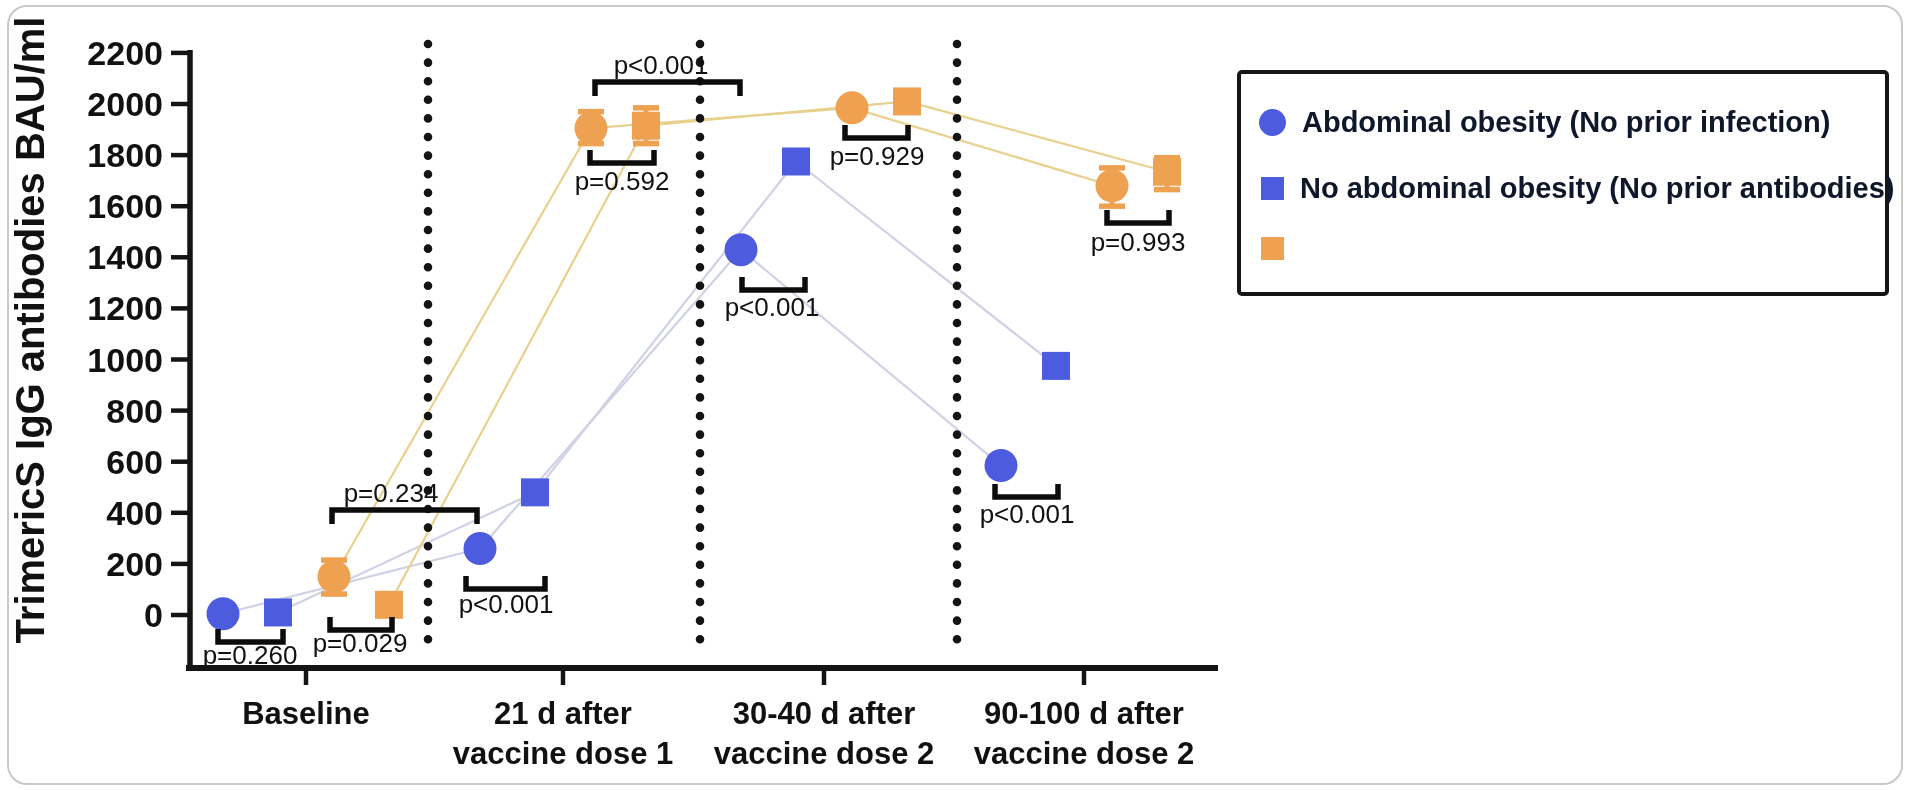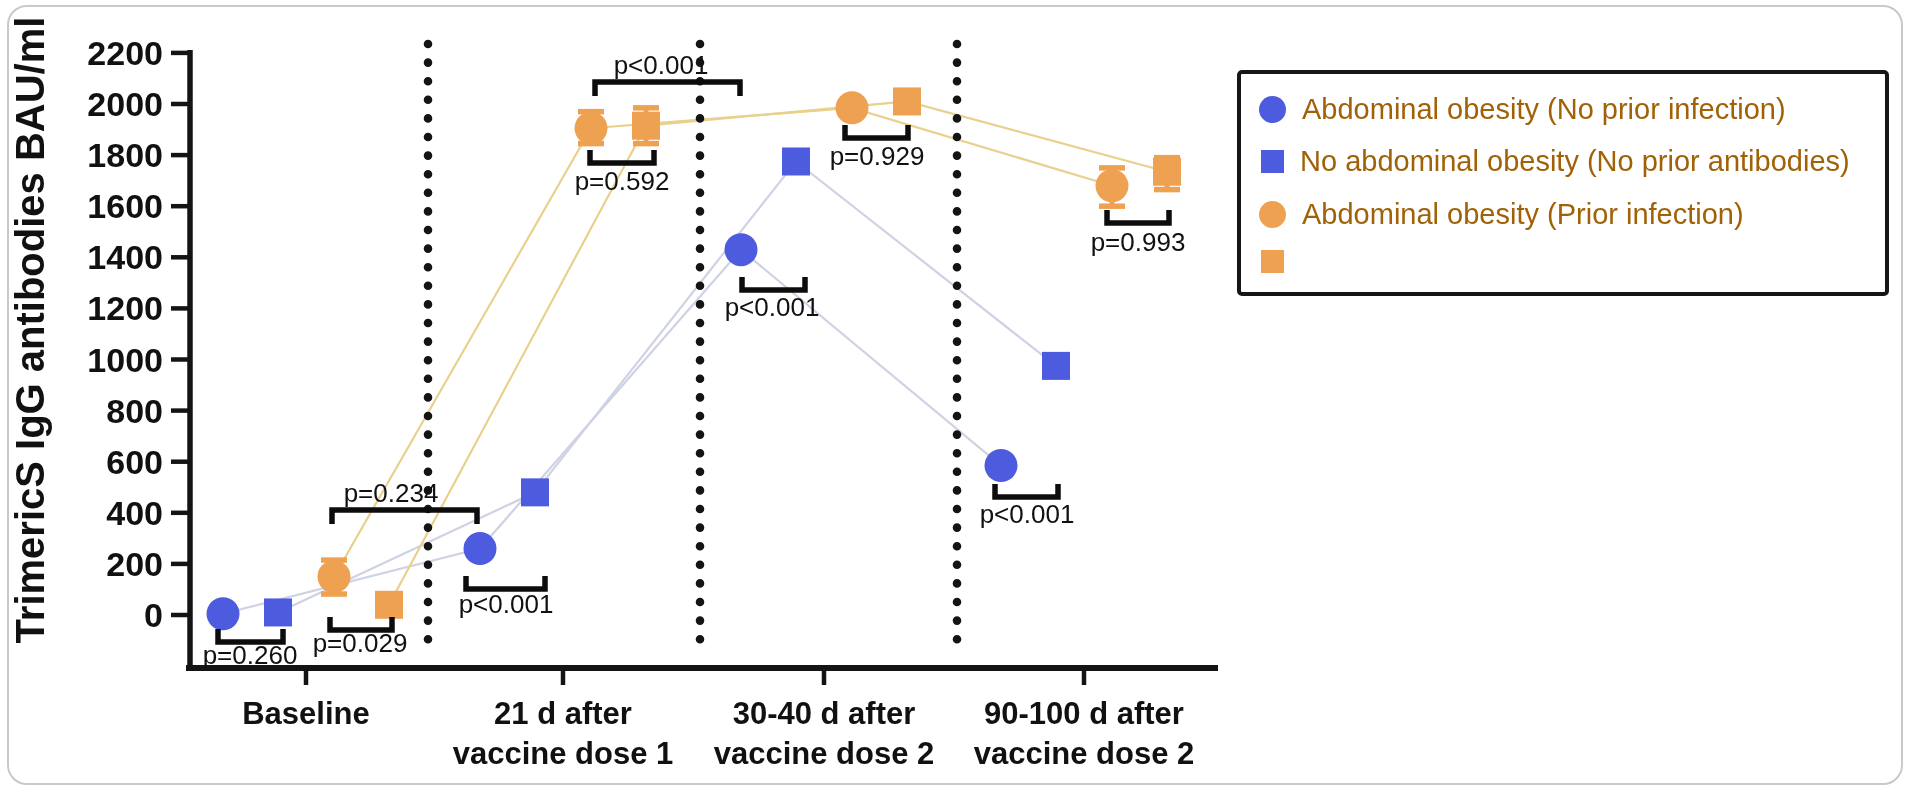--- a/index.html
+++ b/index.html
@@ -8,21 +8,21 @@
   .card-border{position:absolute;left:7px;top:5px;right:7px;bottom:5px;
         border:2.5px solid #c9c9c9;border-radius:20px;pointer-events:none;}
   #chart-svg{position:absolute;left:0;top:0;}
   .legend{position:absolute;left:1237px;top:70px;width:652px;height:226px;
         border:4px solid #161616;border-radius:5px;background:#fff;
         display:flex;flex-direction:column;justify-content:space-evenly;box-sizing:border-box;}
   .legend-row{display:flex;align-items:center;padding-left:18px;}
   .lmark{display:inline-block;flex:0 0 auto;margin-right:16px;}
   .lmark.circle{width:27px;height:27px;border-radius:50%;}
   .lmark.square{width:23px;height:23px;margin-left:2px;}
-  .legend-label{font-size:29px;font-weight:normal;color:#a16207;white-space:nowrap;}
+  .legend-label{font-size:29px;font-weight:bold;color:#0f172a;white-space:nowrap;}
 </style>
 </head>
 <body>
 
 <div class="page">
   <svg id="chart-svg" width="1910" height="790">
       <polyline points="223,613.7225 480,548.5699999999999 741,249.635 1001,465.5325" fill="none" stroke="#cfd2e4" stroke-width="2.2"></polyline>
       <polyline points="278,612.445 535,492.36 796,161.4875 1056,365.8875" fill="none" stroke="#cfd2e4" stroke-width="2.2"></polyline>
       <polyline points="334,576.675 591,128.27249999999998 852,107.83249999999998 1112,185.76" fill="none" stroke="#e8d08d" stroke-width="2.2"></polyline>
       <polyline points="389,604.78 646,125.71749999999997 907,101.44499999999994 1167,171.70749999999998" fill="none" stroke="#e8d08d" stroke-width="2.2"></polyline>
@@ -123,22 +123,18 @@
   <div class="legend">
     <div class="legend-row">
       <span class="lmark circle" style="background: rgb(77, 92, 223);"></span>
       <span class="legend-label">Abdominal obesity (No prior infection)</span>
     </div>
     <div class="legend-row">
       <span class="lmark square" style="background: rgb(77, 92, 223);"></span>
       <span class="legend-label">No abdominal obesity (No prior antibodies)</span>
     </div>
     <div class="legend-row">
-      <span class="lmark circle" style="background: rgb(239, 161, 82);"></span>
-      <span class="legend-label">Abdominal obesity (Prior infection)</span>
-    </div>
-    <div class="legend-row">
       <span class="lmark square" style="background: rgb(239, 161, 82);"></span>
     </div>
   </div>
 
   <div class="card-border"></div>
 </div>
 
 </body></html>

